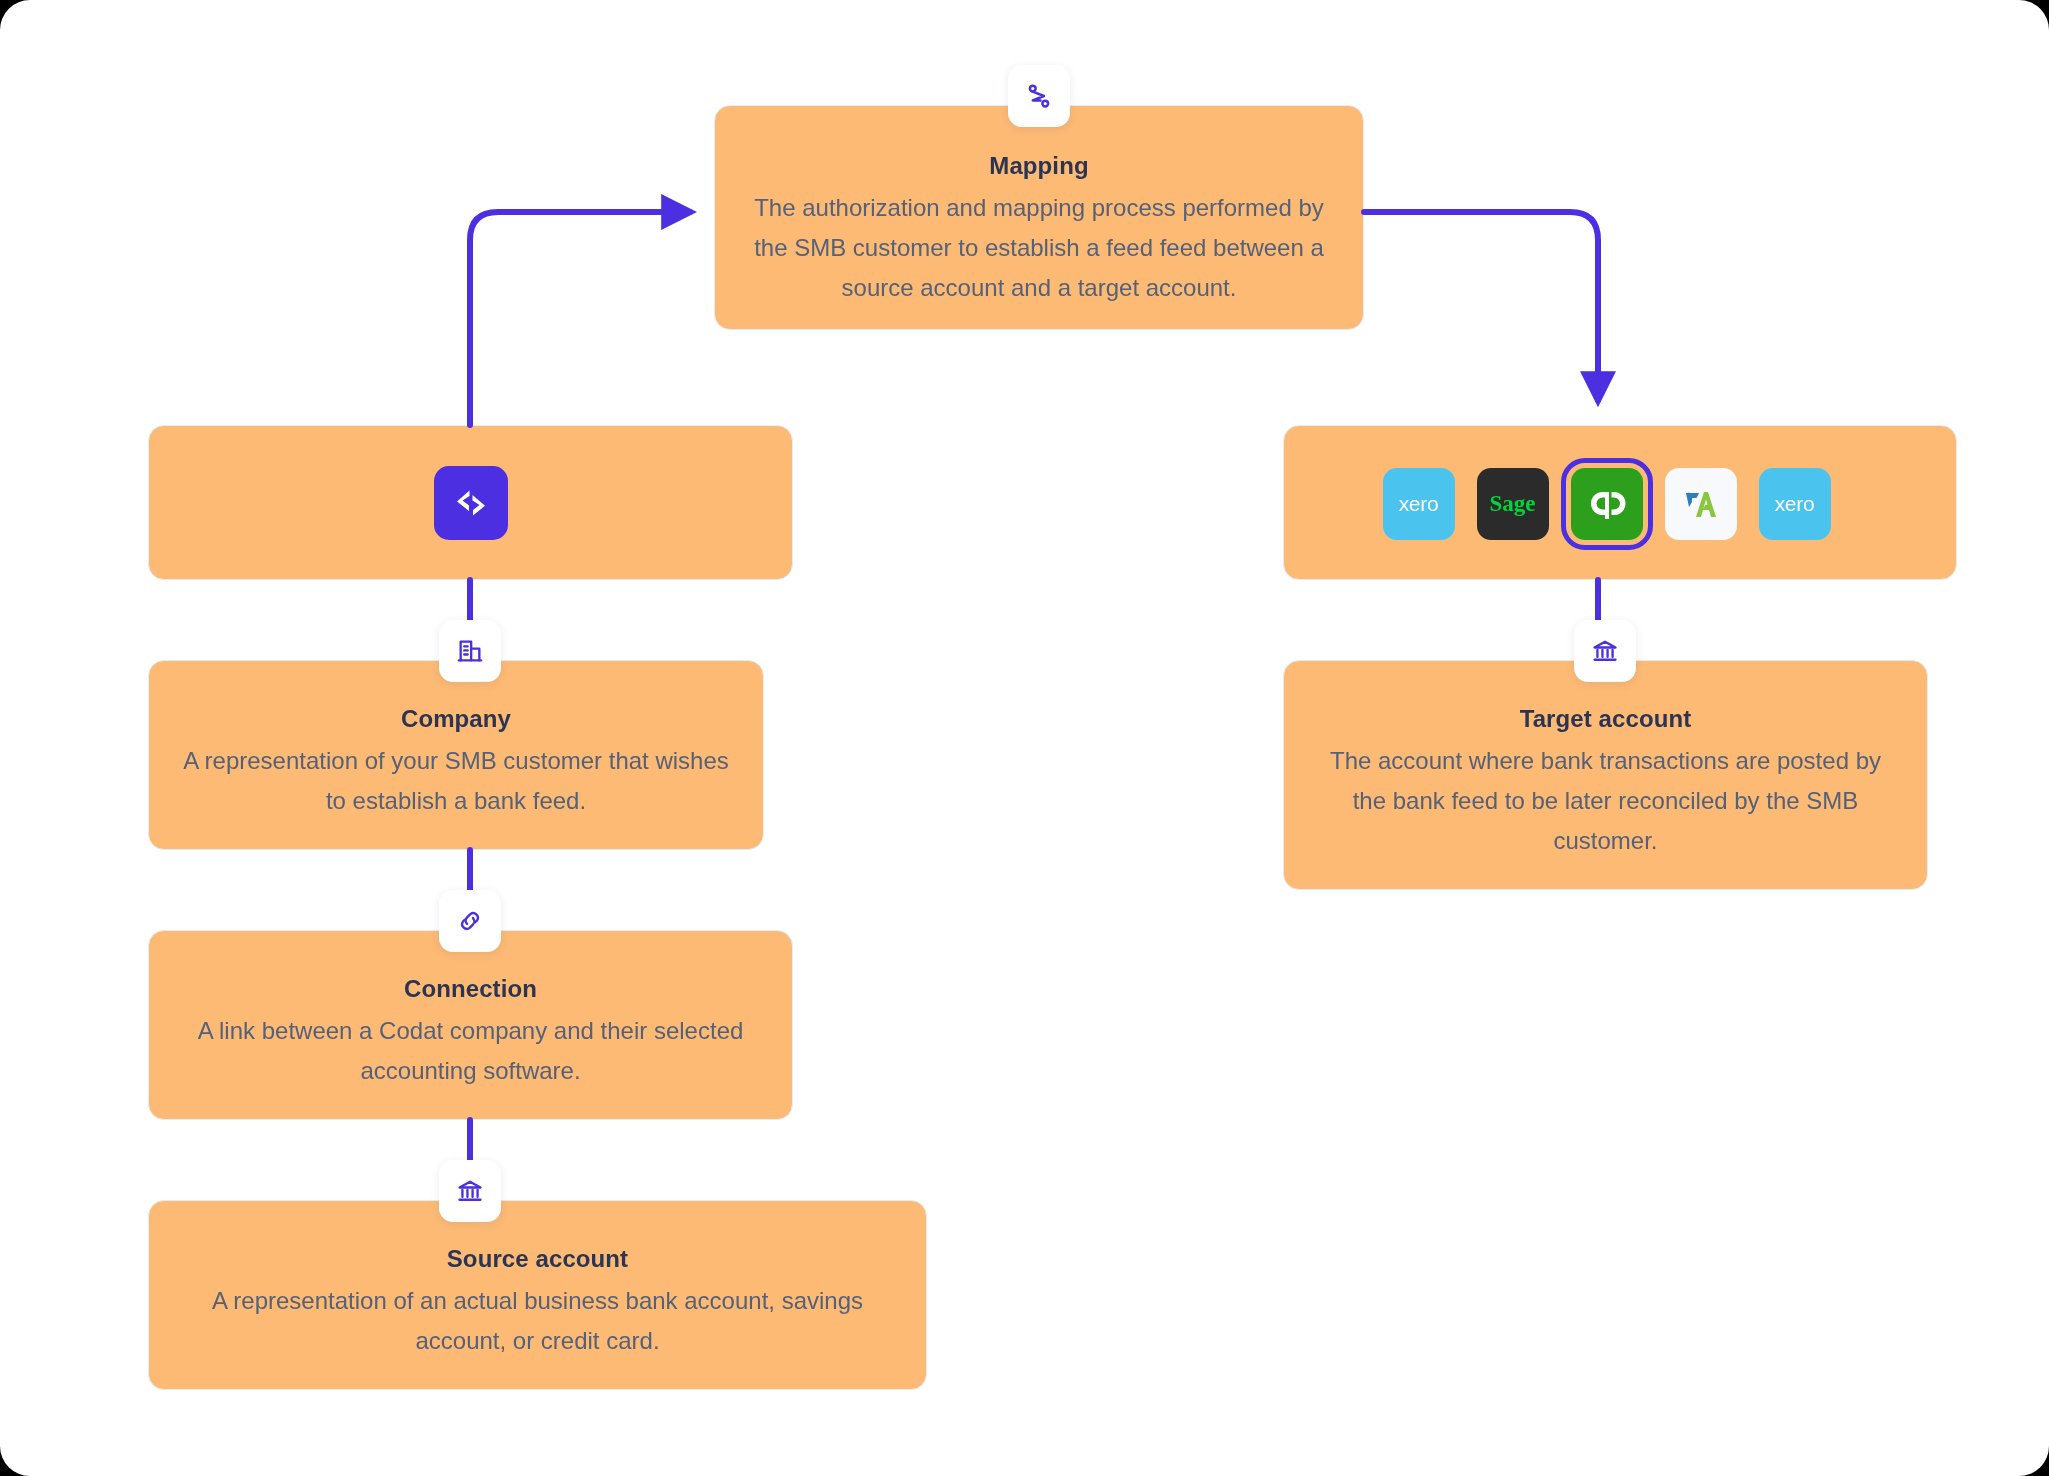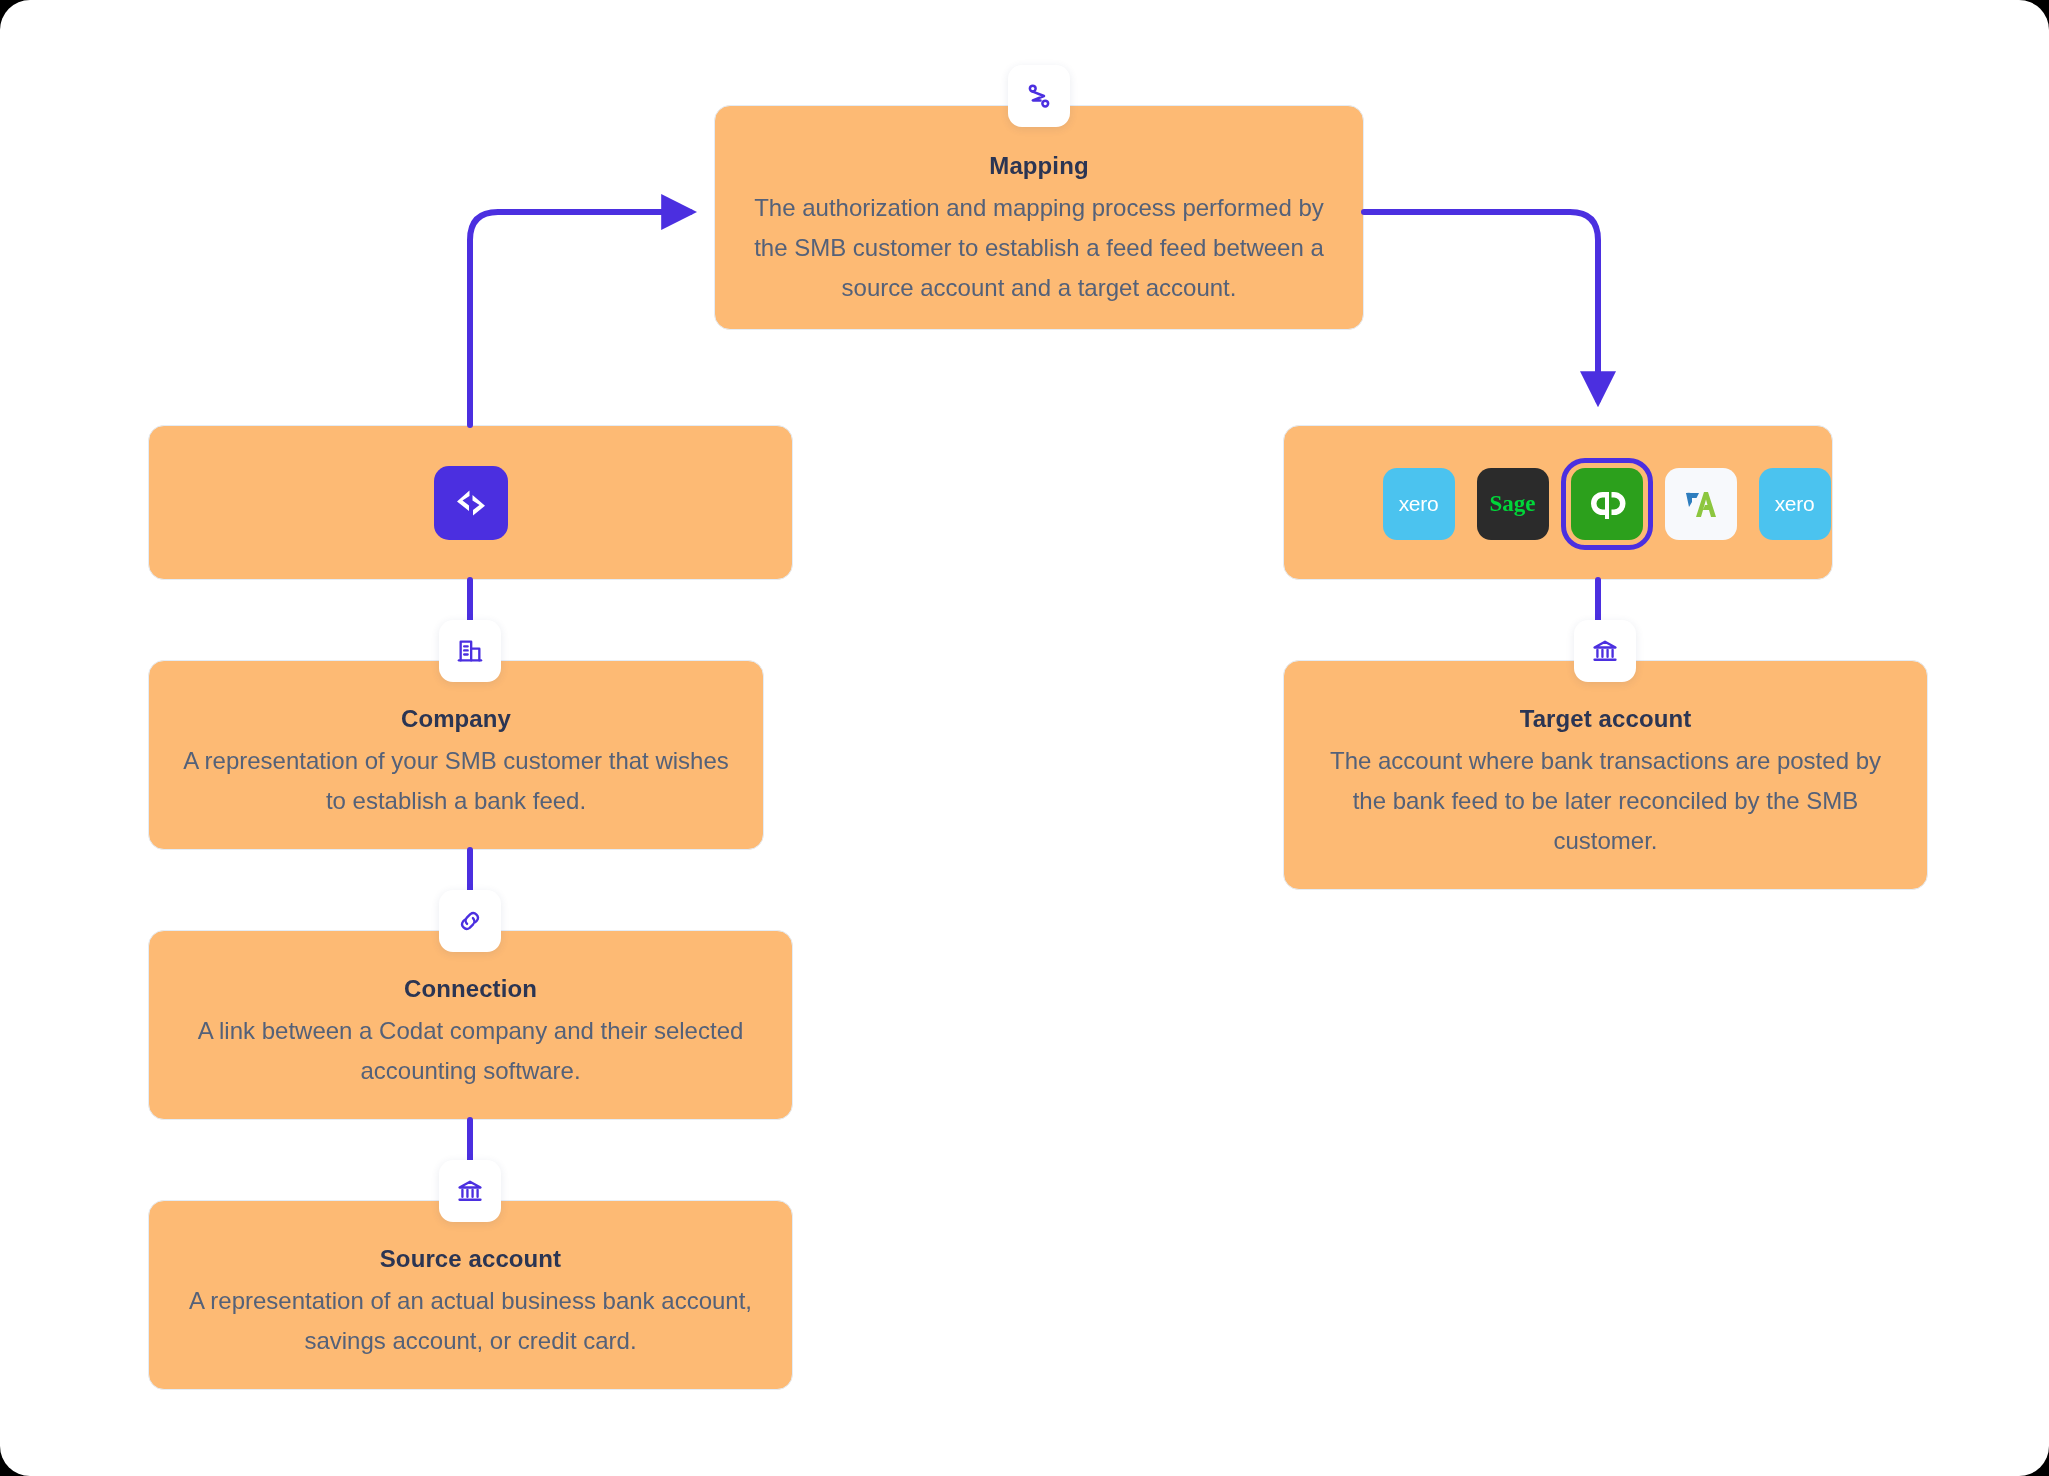--- a/index.html
+++ b/index.html
@@ -184,33 +184,33 @@
     <div class="card-title">Connection</div>
     <div class="card-desc" style="margin-top:8px;">A link between a Codat company and their selected accounting software.</div>
   </div>
   <div class="badge" style="left:439px; top:890px;">
     <svg width="28" height="28" viewBox="0 0 24 24" fill="none" stroke="#4B2FE0" stroke-width="2" stroke-linecap="round" stroke-linejoin="round">
       <path d="M9.5 14.5 a4 4 0 0 1 0 -5.6 l2.8 -2.8 a4 4 0 0 1 5.6 5.6 l-1.4 1.4"></path>
       <path d="M14.5 9.5 a4 4 0 0 1 0 5.6 l-2.8 2.8 a4 4 0 0 1 -5.6 -5.6 l1.4 -1.4"></path>
     </svg>
   </div>
 
-  <div class="card" style="left:148px; top:1200px; width:645px; height:190px; padding:44px 34px 0;">
+  <div class="card" style="left:148px; top:1200px; width:779px; height:190px; padding:44px 34px 0;">
     <div class="card-title">Source account</div>
     <div class="card-desc" style="margin-top:8px;">A representation of an actual business bank account, savings account, or credit card.</div>
   </div>
   <div class="badge" style="left:439px; top:1160px;">
     <svg width="28" height="28" viewBox="0 0 24 24" fill="none" stroke="#4B2FE0" stroke-width="2" stroke-linecap="round" stroke-linejoin="round">
       <path d="M3 9 L12 4 L21 9 Z"></path>
       <path d="M5.5 11 L5.5 17 M9.8 11 L9.8 17 M14.2 11 L14.2 17 M18.5 11 L18.5 17"></path>
       <path d="M3 19.5 L21 19.5"></path>
     </svg>
   </div>
 
-  <div class="card" style="left:1283px; top:425px; width:550px; height:155px;">
+  <div class="card" style="left:1283px; top:425px; width:674px; height:155px;">
     <div class="logo-row" style="left:0; top:0; width:645px; height:155px; justify-content:center;">
 
       <div class="logo-tile logo-xero">
         <span class="logo-text-xero">xero</span>
       </div>
 
       <div class="logo-tile logo-sage">
         <span class="logo-text-sage">Sage</span>
       </div>
 

